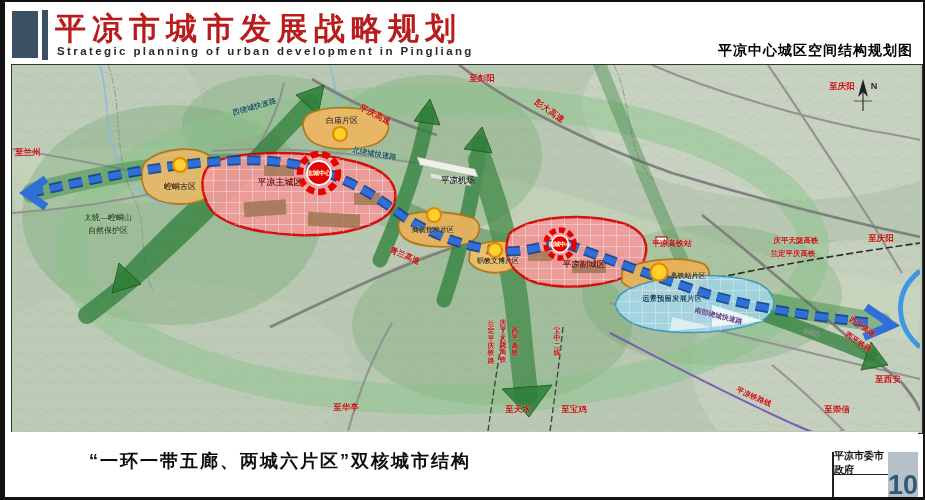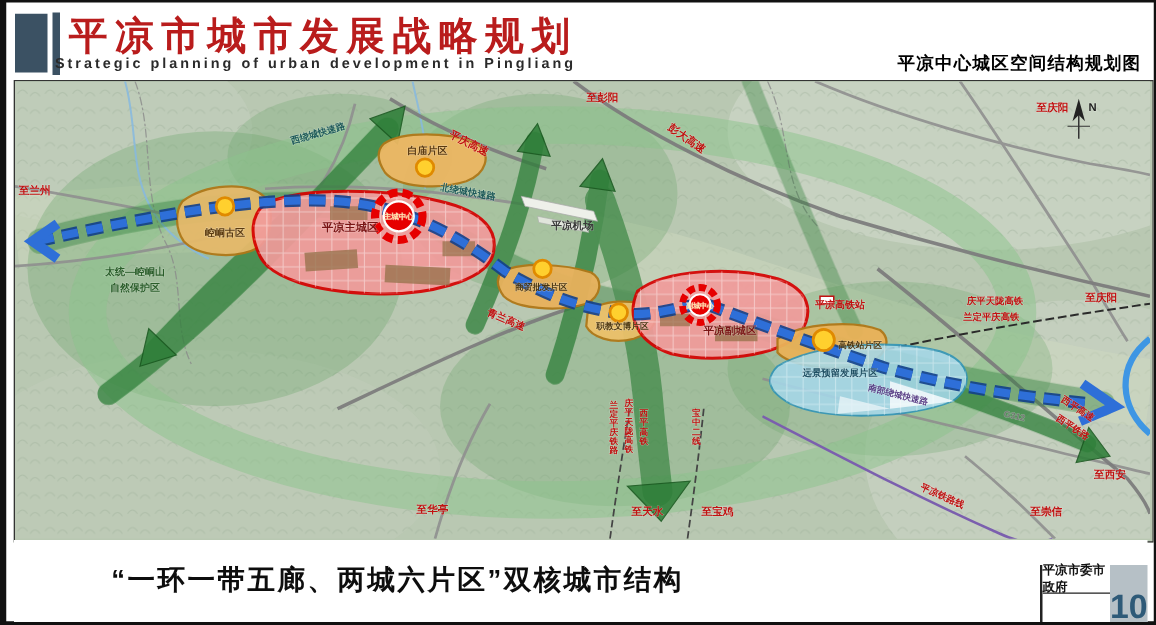--- a/index.html
+++ b/index.html
@@ -6,33 +6,33 @@
   .page{
     position:relative;width:925px;height:500px;background:#ffffff;
     box-sizing:border-box;border:2px solid #111;border-left-width:5px;border-bottom-width:3px;
     font-family:"Liberation Sans",sans-serif;overflow:hidden;
   }
   
   .logo-square{position:absolute;left:7px;top:9px;width:26px;height:47px;background:#3b5163;}
   .logo-bar{position:absolute;left:37px;top:8px;width:6px;height:50px;background:#3b5163;}
   .title-cn{position:absolute;left:50px;top:6px;font-family:"Liberation Serif","DejaVu Serif",serif;
     font-size:31px;font-weight:700;letter-spacing:6px;color:#b91c1c;white-space:nowrap;}
-  .title-en{position:absolute;left:39px;top:43px;font-size:11.5px;font-weight:700;
+  .title-en{position:absolute;left:52px;top:43px;font-size:11.5px;font-weight:700;
     letter-spacing:2.4px;color:#2a2a2a;white-space:nowrap;}
   .map-name{position:absolute;right:10px;top:40px;font-size:14px;font-weight:700;
     letter-spacing:1px;color:#000;}
   
   .map-frame{position:absolute;left:6px;top:62px;width:910px;height:368px;
     border:1px solid #333;background:#b9c8b2;overflow:hidden;}
   .map-frame svg{display:block;}
   #map-labels text{font-family:"Liberation Sans","DejaVu Sans",sans-serif;font-weight:700;
     paint-order:stroke;stroke:rgba(255,255,255,.32);stroke-width:.7px;}
   
   .footer{position:absolute;left:6px;right:5px;top:430px;height:67px;background:#fff;}
-  .caption{position:absolute;left:78px;top:17px;font-size:22px;font-weight:700;
+  .caption{position:absolute;left:78px;top:17px;font-size:18px;font-weight:700;
     letter-spacing:2px;color:#0d0d0d;white-space:nowrap;}
   .infobox{position:absolute;right:0;top:0;width:86px;height:67px;border-left:2px solid #222;
     box-sizing:border-box;display:flex;margin-top:20px;}
   .infobox .agency{height:22px;display:flex;align-items:center;justify-content:center;
     font-family:"Liberation Serif","DejaVu Serif",serif;font-size:10px;font-weight:700;color:#111;
     border-bottom:1px solid #222;background:#fff;}
   .infobox .pageno{flex:1;display:flex;align-items:center;justify-content:center;
     background:#b6c0c6;font-family:Liberation Sans, sans-serif;
     font-size:27px;font-weight:700;color:#2e5a78;}
 </style>

